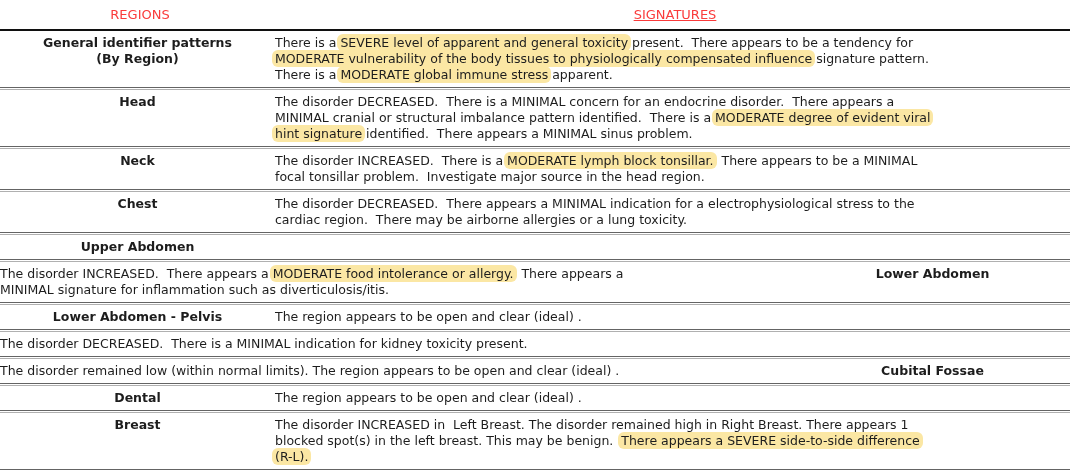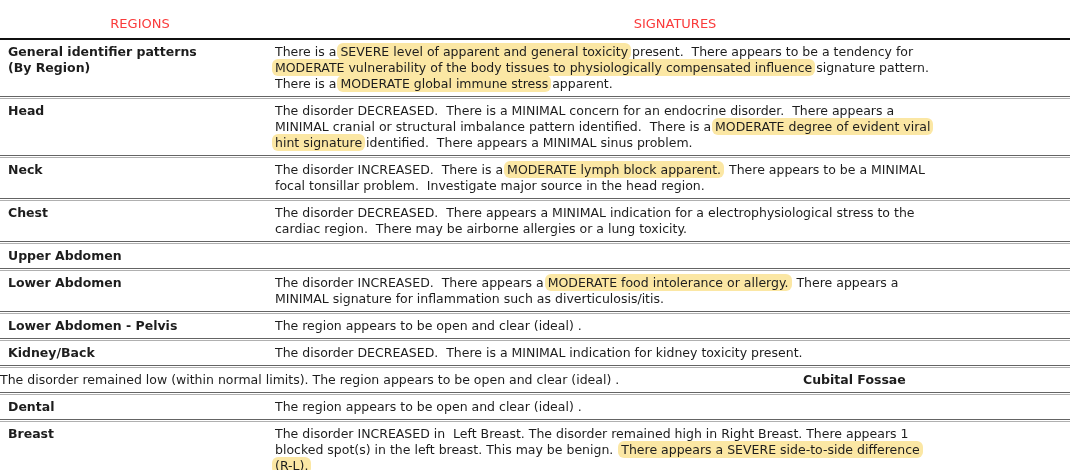--- a/index.html
+++ b/index.html
@@ -14,47 +14,49 @@
     font-family: "DejaVu Sans", "Liberation Sans", sans-serif;
     font-size: 12.5px;
     line-height: 16px;
     color: var(--body-text, #1d1d1d);
   }
   .report {
     width: 1070px;
   }
   .header-row {
     display: flex;
-    padding: 16px 0 6px 0;
+    padding: 7px 0 6px 0;
   }
   .hdr {
     color: var(--header-text, #fa3b3b);
     font-size: 13px;
     text-align: center;
   }
   .hdr-region {
     flex: 0 0 280px;
   }
   .hdr-signature {
     flex: 1;
+    text-decoration: underline;
   }
   .header-rule {
     height: 0;
     border-top: 2px solid var(--header-rule, #101010);
   }
   .row {
     display: flex;
     padding: 4px 0 4px 0;
   }
   .region-cell {
     flex: 0 0 275px;
     box-sizing: border-box;
-    padding-left: 8px;
+    padding-left: 0;
     font-weight: bold;
     white-space: pre-line;
+    text-align: center;
   }
   .signature-cell {
     flex: 1;
     padding-right: 0;
     white-space: pre-wrap;
   }
   .hl {
     background: var(--highlight, #fbe7a4);
     border-radius: 6px;
     padding: 1px 3px;
@@ -89,47 +91,46 @@
       <div class="row-sep"></div>
       <div class="row">
         <div class="cell region-cell">Head</div>
         <div class="cell signature-cell">The disorder DECREASED.  There is a MINIMAL concern for an endocrine disorder.  There appears a
 MINIMAL cranial or structural imbalance pattern identified.  There is a <span class="hl">MODERATE degree of evident viral
 hint signature</span> identified.  There appears a MINIMAL sinus problem.</div>
       </div>
       <div class="row-sep"></div>
       <div class="row">
         <div class="cell region-cell">Neck</div>
-        <div class="cell signature-cell">The disorder INCREASED.  There is a <span class="hl">MODERATE lymph block apparent.</span>  There appears to be a MINIMAL
+        <div class="cell signature-cell">The disorder INCREASED.  There is a <span class="hl">MODERATE lymph block tonsillar.</span>  There appears to be a MINIMAL
 focal tonsillar problem.  Investigate major source in the head region.</div>
       </div>
       <div class="row-sep"></div>
       <div class="row">
         <div class="cell region-cell">Chest</div>
         <div class="cell signature-cell">The disorder DECREASED.  There appears a MINIMAL indication for a electrophysiological stress to the
 cardiac region.  There may be airborne allergies or a lung toxicity.</div>
       </div>
       <div class="row-sep"></div>
       <div class="row">
         <div class="cell region-cell">Upper Abdomen</div>
       </div>
       <div class="row-sep"></div>
       <div class="row">
-        <div class="cell region-cell">Lower Abdomen</div>
         <div class="cell signature-cell">The disorder INCREASED.  There appears a <span class="hl">MODERATE food intolerance or allergy.</span>  There appears a
 MINIMAL signature for inflammation such as diverticulosis/itis.</div>
+        <div class="cell region-cell">Lower Abdomen</div>
       </div>
       <div class="row-sep"></div>
       <div class="row">
         <div class="cell region-cell">Lower Abdomen - Pelvis</div>
         <div class="cell signature-cell">The region appears to be open and clear (ideal) .</div>
       </div>
       <div class="row-sep"></div>
       <div class="row">
-        <div class="cell region-cell">Kidney/Back</div>
         <div class="cell signature-cell">The disorder DECREASED.  There is a MINIMAL indication for kidney toxicity present.</div>
       </div>
       <div class="row-sep"></div>
       <div class="row">
         <div class="cell signature-cell">The disorder remained low (within normal limits). The region appears to be open and clear (ideal) .</div>
         <div class="cell region-cell">Cubital Fossae</div>
       </div>
       <div class="row-sep"></div>
       <div class="row">
         <div class="cell region-cell">Dental</div>

